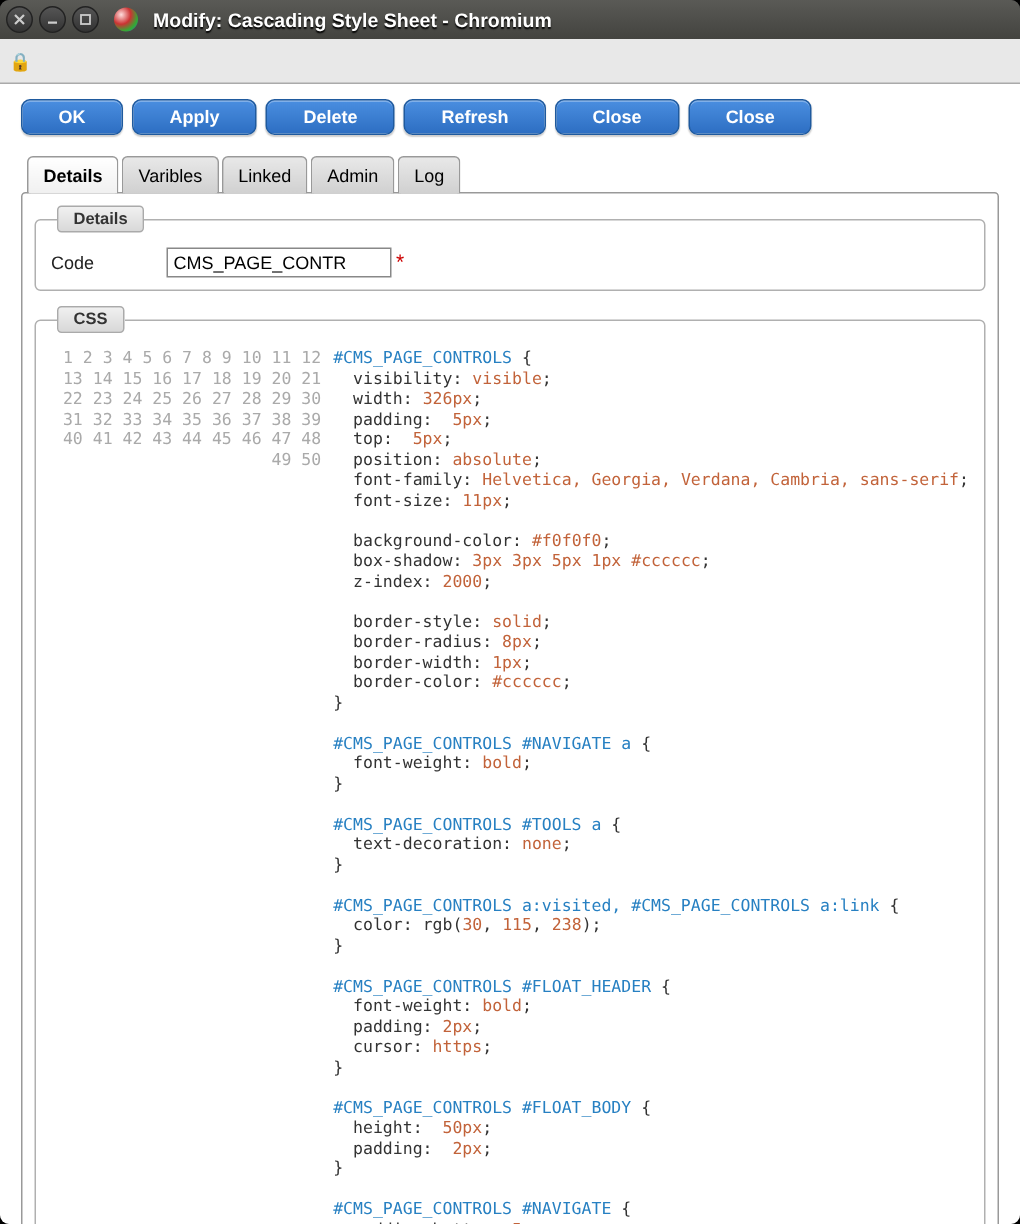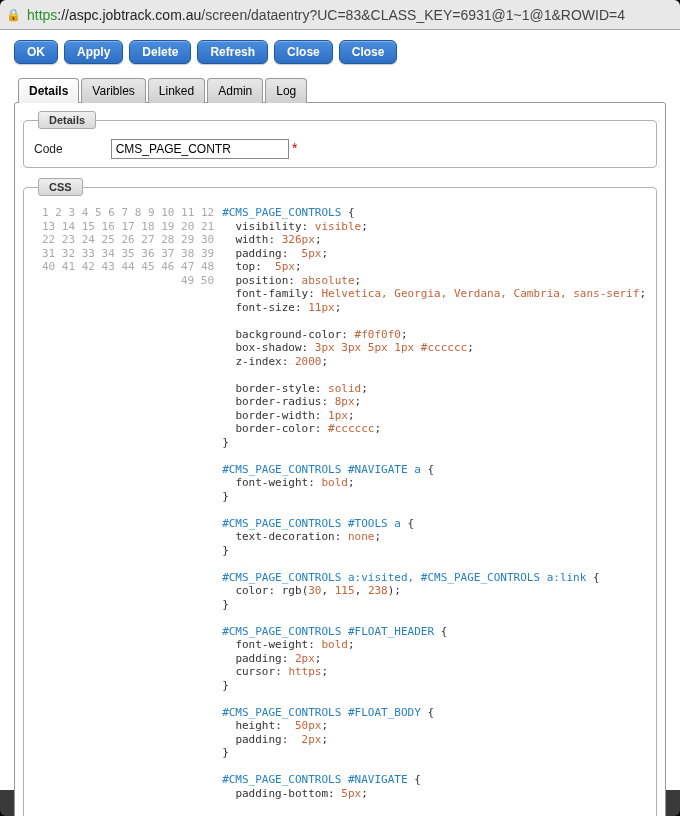--- a/index.html
+++ b/index.html
@@ -15,57 +15,75 @@
   
   .urlbar { height: 30px; background: #e8e8e8; border-bottom: 1px solid #aaa; display: flex; align-items: center; padding: 0 6px; gap: 6px; }
   .lock-icon { color: #2a912a; font-weight: bold; }
   .url { font-size: 14px; color: #444; white-space: nowrap; overflow: hidden; }
   .url .proto { color: #2a912a; }
   .url .host { color: #222; }
   
   .content { background: #fff; height: calc(816px - 26px - 30px); padding: 10px 14px; }
   
   .btnrow { display: flex; gap: 6px; margin-bottom: 14px; }
-  .btn { background: linear-gradient(to bottom, #4a8ee0, #2d6ec2); color: #fff; font-weight: bold; border: 1px solid #1f5a9e; border-radius: 6px; padding: 4px 12px; font-size: 12px; box-shadow: inset 0 1px 0 rgba(255,255,255,.3), 0 1px 1px rgba(0,0,0,.2); cursor: pointer; }
+  .btn { background: linear-gradient(to bottom, #4a8ee0, #2d6ec2); color: #fff; font-weight: bold; border: 1px solid #1f5a9e; border-radius: 6px; padding: 4px 24px; font-size: 12px; box-shadow: inset 0 1px 0 rgba(255,255,255,.3), 0 1px 1px rgba(0,0,0,.2); cursor: pointer; }
   
   .tabs { display: flex; gap: 2px; margin-left: 4px; }
   .tab { background: linear-gradient(to bottom, #e8e8e8, #d0d0d0); border: 1px solid #999; border-bottom: none; border-radius: 4px 4px 0 0; padding: 5px 10px; font-size: 12px; cursor: pointer; }
   .tab.active { background: linear-gradient(to bottom, #fff, #f0f0f0); font-weight: bold; }
   
   .panel { border: 1px solid #999; border-radius: 3px; padding: 8px; margin-top: -1px; background: #fff; }
   
   fieldset { border: 1px solid #b0b0b0; border-radius: 4px; margin-bottom: 10px; padding: 10px 10px 8px 10px; }
   legend { background: linear-gradient(to bottom, #f0f0f0, #d8d8d8); border: 1px solid #aaa; border-radius: 3px; padding: 2px 10px; font-size: 11px; font-weight: bold; color: #333; margin-left: 4px; }
   
   .field-row { display: flex; align-items: center; gap: 48px; }
   .field-label { font-size: 12px; color: #222; }
-  .field-input { border: 1px solid #888; padding: 2px 4px; font-size: 12px; width: 178px; background: #fff; }
+  .field-input { border: 1px solid #888; padding: 2px 4px; font-size: 12px; width: 150px; background: #fff; }
   .req { color: #c00; font-size: 14px; }
   
   .editor { display: flex; font-family: "DejaVu Sans Mono", Menlo, Consolas, monospace; font-size: 11px; line-height: 13.5px; }
   .gutter { text-align: right; color: #aaa; padding-right: 8px; user-select: none; }
   .code { white-space: pre; }
   
   .sel { color: #2780C2; }
   .prop { color: #333; }
   .val { color: #C2633A; }
   .valk { color: #C2633A; }
   .func { color: #333; }
   .punc { color: #333; }
   .brace { color: #333; }
 </style>
 </head>
 <body>
 
 <div class="window">
 
+  <div class="titlebar">
+    <div class="tb-btn">
+        <svg viewBox="0 0 10 10">
+          <path d="M2 2 L8 8 M8 2 L2 8" stroke="#ccc" stroke-width="1.5"></path>
+        </svg>
+      </div>
+    <div class="tb-btn">
+        <svg viewBox="0 0 10 10">
+          <path d="M2 7 L8 7" stroke="#ccc" stroke-width="1.5"></path>
+        </svg>
+      </div>
+    <div class="tb-btn">
+        <svg viewBox="0 0 10 10">
+          <rect x="2" y="2" width="6" height="6" fill="none" stroke="#ccc" stroke-width="1.2"></rect>
+        </svg>
+      </div>
+    <div class="favicon"></div>
+    <div class="titletext">Modify: Cascading Style Sheet - Chromium</div>
+  </div>
 
   <div class="urlbar">
     <span class="lock-icon">🔒</span>
-    <span class="url"><span class="proto">https</span><span class="host">://aspc.jobtrack.com.au</span><span>/screen/dataentry?UC=83&amp;CLASS_KEY=6931@1~1@1&amp;ROWID=4</span></span>
   </div>
 
   <div class="content">
 
     <div class="btnrow">
       <button class="btn">OK</button>
       <button class="btn">Apply</button>
       <button class="btn">Delete</button>
       <button class="btn">Refresh</button>
       <button class="btn">Close</button>

